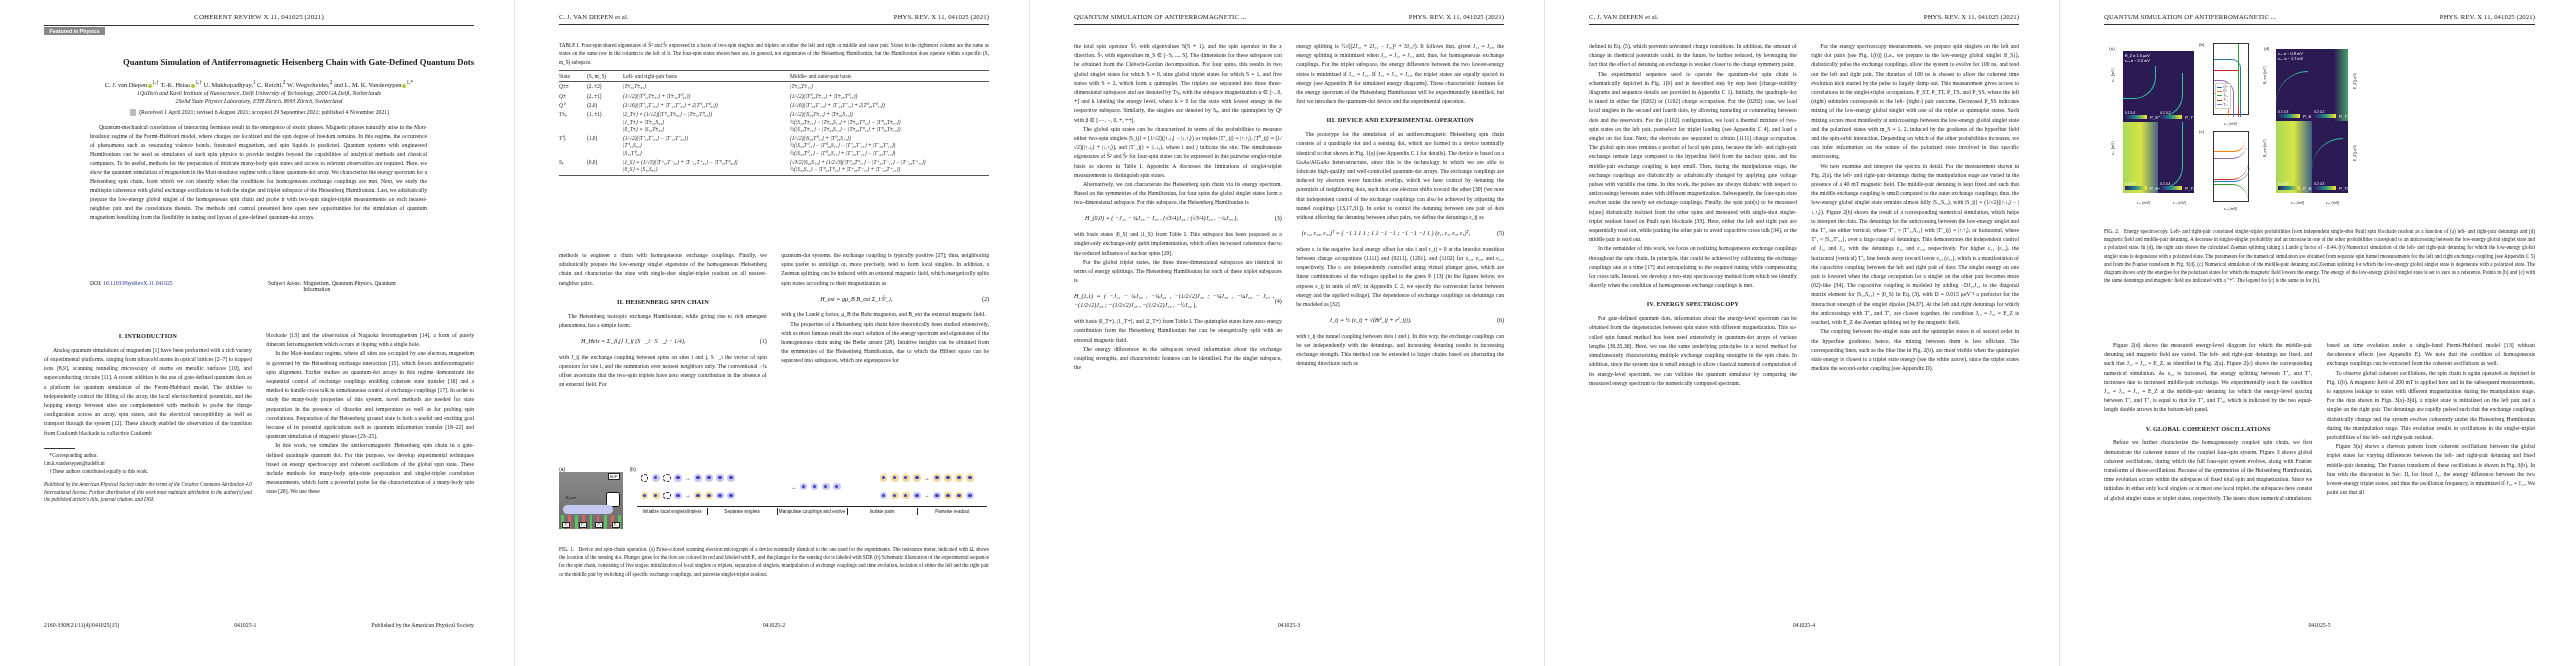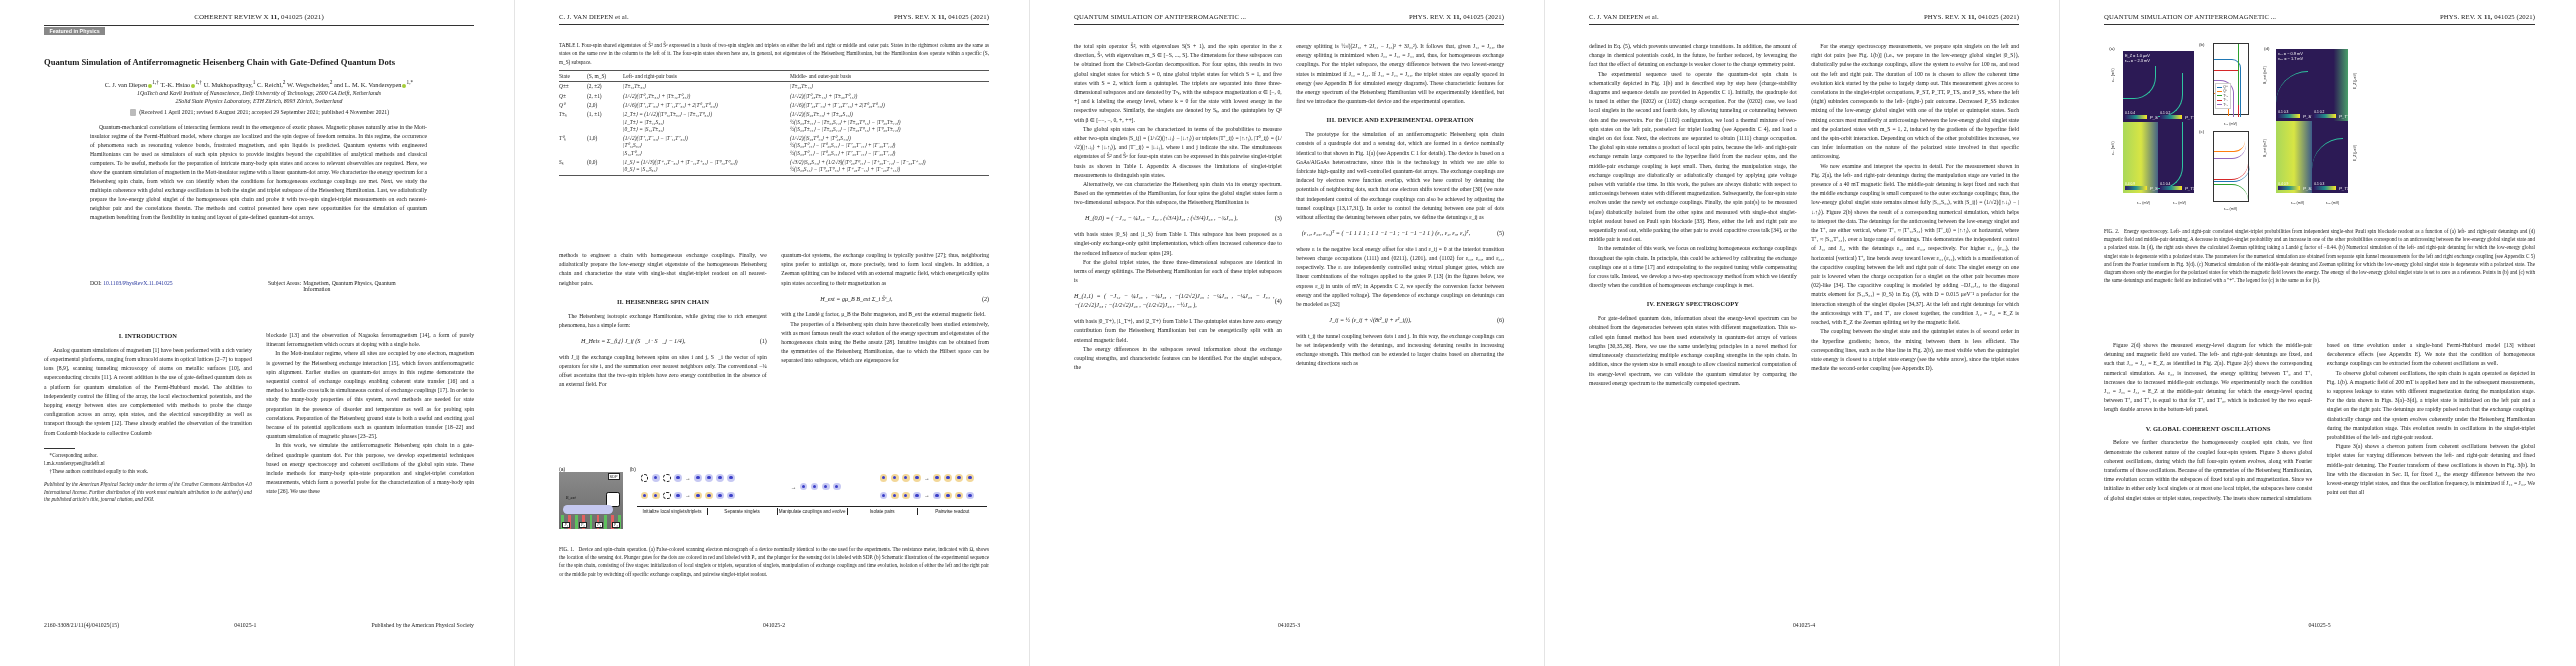--- a/index.html
+++ b/index.html
@@ -2,33 +2,33 @@
 <html style="font-size:9px"><head>
 <meta charset="utf-8">
 <style>
   * { box-sizing: border-box; margin: 0; padding: 0; }
   body { width: 2576px; height: 667px; background: #fff; font-family: "Liberation Serif", serif; color: #1a1a1a; overflow: hidden; }
   .pages { display: flex; width: 2576px; height: 667px; }
   .page { width: 515px; height: 667px; position: relative; padding: 0 40px 0 44px; border-right: 0.6px solid #e4e4e4; }
   .page:last-child { border-right: none; }
   .running-head { position: absolute; top: 13.3px; left: 44px; right: 40px; display: flex; justify-content: space-between; font-size: 6.7px; letter-spacing: 0.1px; padding-bottom: 3.3px; border-bottom: 1.1px solid #333; }
   .running-head.center { justify-content: center; font-size: 7px; }
-  .running-head b { font-weight: bold; }
+  .running-head b { font-weight: normal; }
   .page-foot { position: absolute; bottom: 39px; left: 44px; right: 40px; display: flex; justify-content: center; font-size: 5.8px; }
   .page-foot.three { justify-content: space-between; }
   .cols { position: absolute; left: 44px; right: 40px; display: flex; gap: 14.5px; }
   .col { flex: 1; font-size: 5.7px; line-height: 9.2px; text-align: justify; }
   .col p { text-indent: 9px; margin-bottom: 0; }
   .col p.noindent { text-indent: 0; }
   .sec-head { text-align: center; font-weight: bold; font-size: 6.4px; margin: 9px 0 5.6px; letter-spacing: 0.1px; }
   .ref { color: #2b3aa0; }
   .eq { display: flex; justify-content: space-between; align-items: center; margin: 6.7px 0; font-style: italic; font-size: 6.1px; }
   .eq .num { font-style: normal; }
   .badge { position: absolute; top: 27px; left: 44px; background: #888; color: #fff; font-family: "Liberation Sans", sans-serif; font-size: 5.3px; font-weight: bold; padding: 1.1px 5.6px; }
-  .title { position: absolute; top: 57px; left: 44px; right: 40px; text-align: left; font-size: 8.6px; font-weight: bold; }
+  .title { position: absolute; top: 57px; left: 44px; right: 40px; text-align: right; font-size: 8.6px; font-weight: bold; }
   .authors { position: absolute; top: 79px; left: 44px; right: 40px; text-align: center; font-size: 6.4px; }
   .orcid { display: inline-block; width: 3.9px; height: 3.9px; border-radius: 50%; background: #a6ce39; margin: 0 0.6px; vertical-align: middle; }
   .aff { position: absolute; left: 44px; right: 40px; text-align: center; font-size: 5.8px; font-style: italic; }
   .received { position: absolute; top: 109px; left: 72px; right: 67px; text-align: center; font-size: 5.8px; }
   .received .chk { display: inline-block; width: 6.1px; height: 7.2px; background: #bbb; border-radius: 1.1px; vertical-align: middle; margin-right: 3.3px; }
   .abstract { position: absolute; top: 123px; left: 90px; right: 87px; font-size: 5.7px; line-height: 9px; text-align: justify; text-indent: 9px; }
   .doi-row { position: absolute; top: 280px; left: 90px; right: 87px; display: flex; font-size: 5.7px; }
   .doi-row .doi { width: 178px; }
   .doi-row .subj { display: flex; gap: 2.2px; }
   .footnote-rule { width: 31px; border-top: 0.6px solid #333; margin: 10px 0 3.3px; }

